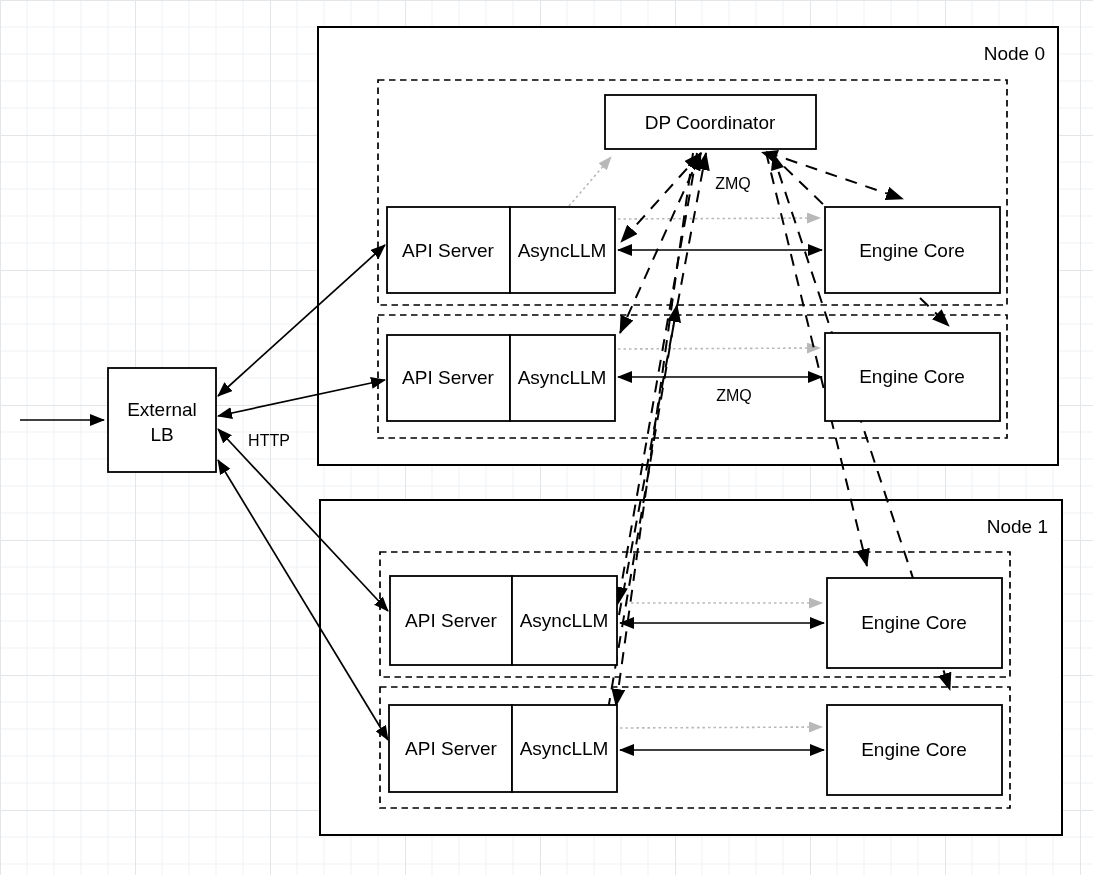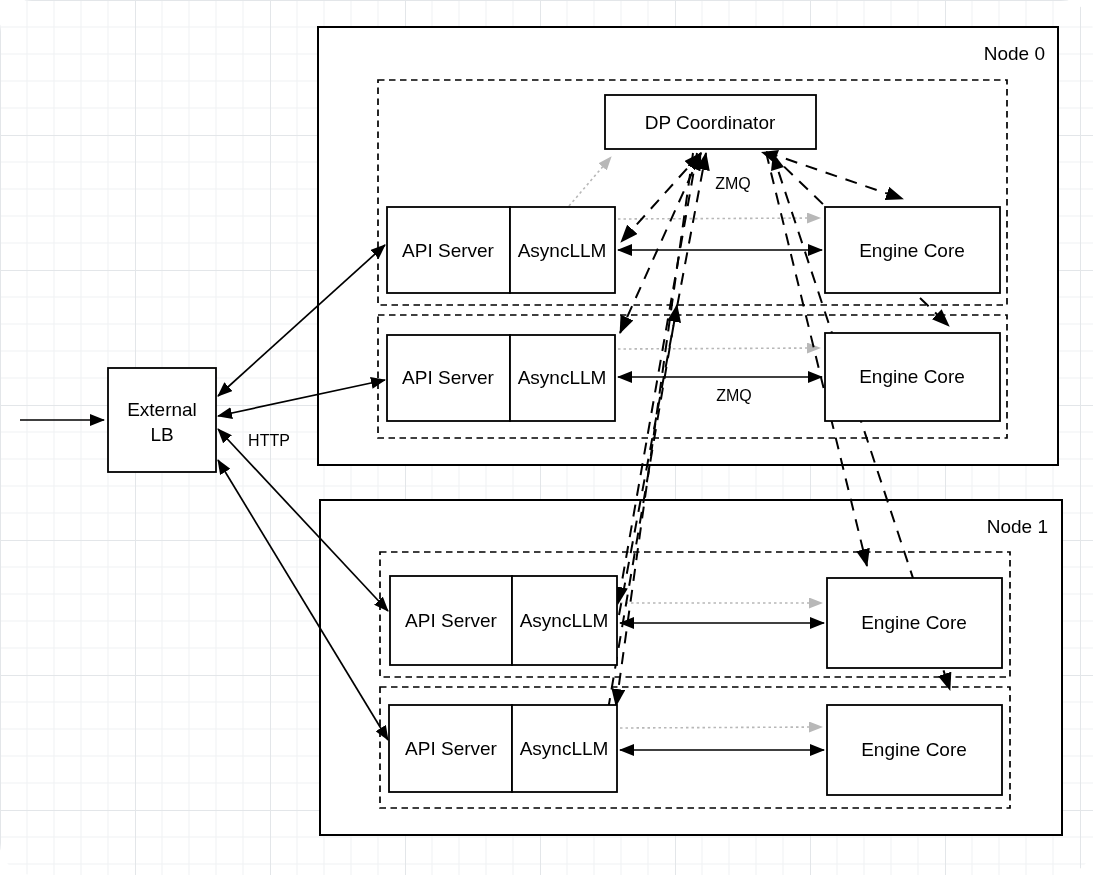--- a/index.html
+++ b/index.html
@@ -1,19 +1,18 @@
 <!DOCTYPE html>
 <html><head>
 <meta charset="utf-8">
 <style>
   html, body { margin: 0; padding: 0; background: #ffffff; }
   .canvas-wrap {
     width: 1093px; height: 875px; position: relative; overflow: hidden;
     font-family: "Liberation Sans", "DejaVu Sans", sans-serif;
-    border-radius: 32px;
   }
   svg text {
     font-family: "Liberation Sans", "DejaVu Sans", sans-serif;
     fill: #000000;
   }
   .box       { fill: #ffffff; stroke: #000000; stroke-width: 1.8; }
   .nodebox   { fill: #ffffff; stroke: #000000; stroke-width: 2; }
   .subbox    { fill: none; stroke: #000000; stroke-width: 1.7; stroke-dasharray: 6.5 4.5; }
   .edge-solid  { stroke: #000000; stroke-width: 1.7; fill: none; }
   .edge-dashed { stroke: #000000; stroke-width: 2; fill: none; stroke-dasharray: 12 9; }

